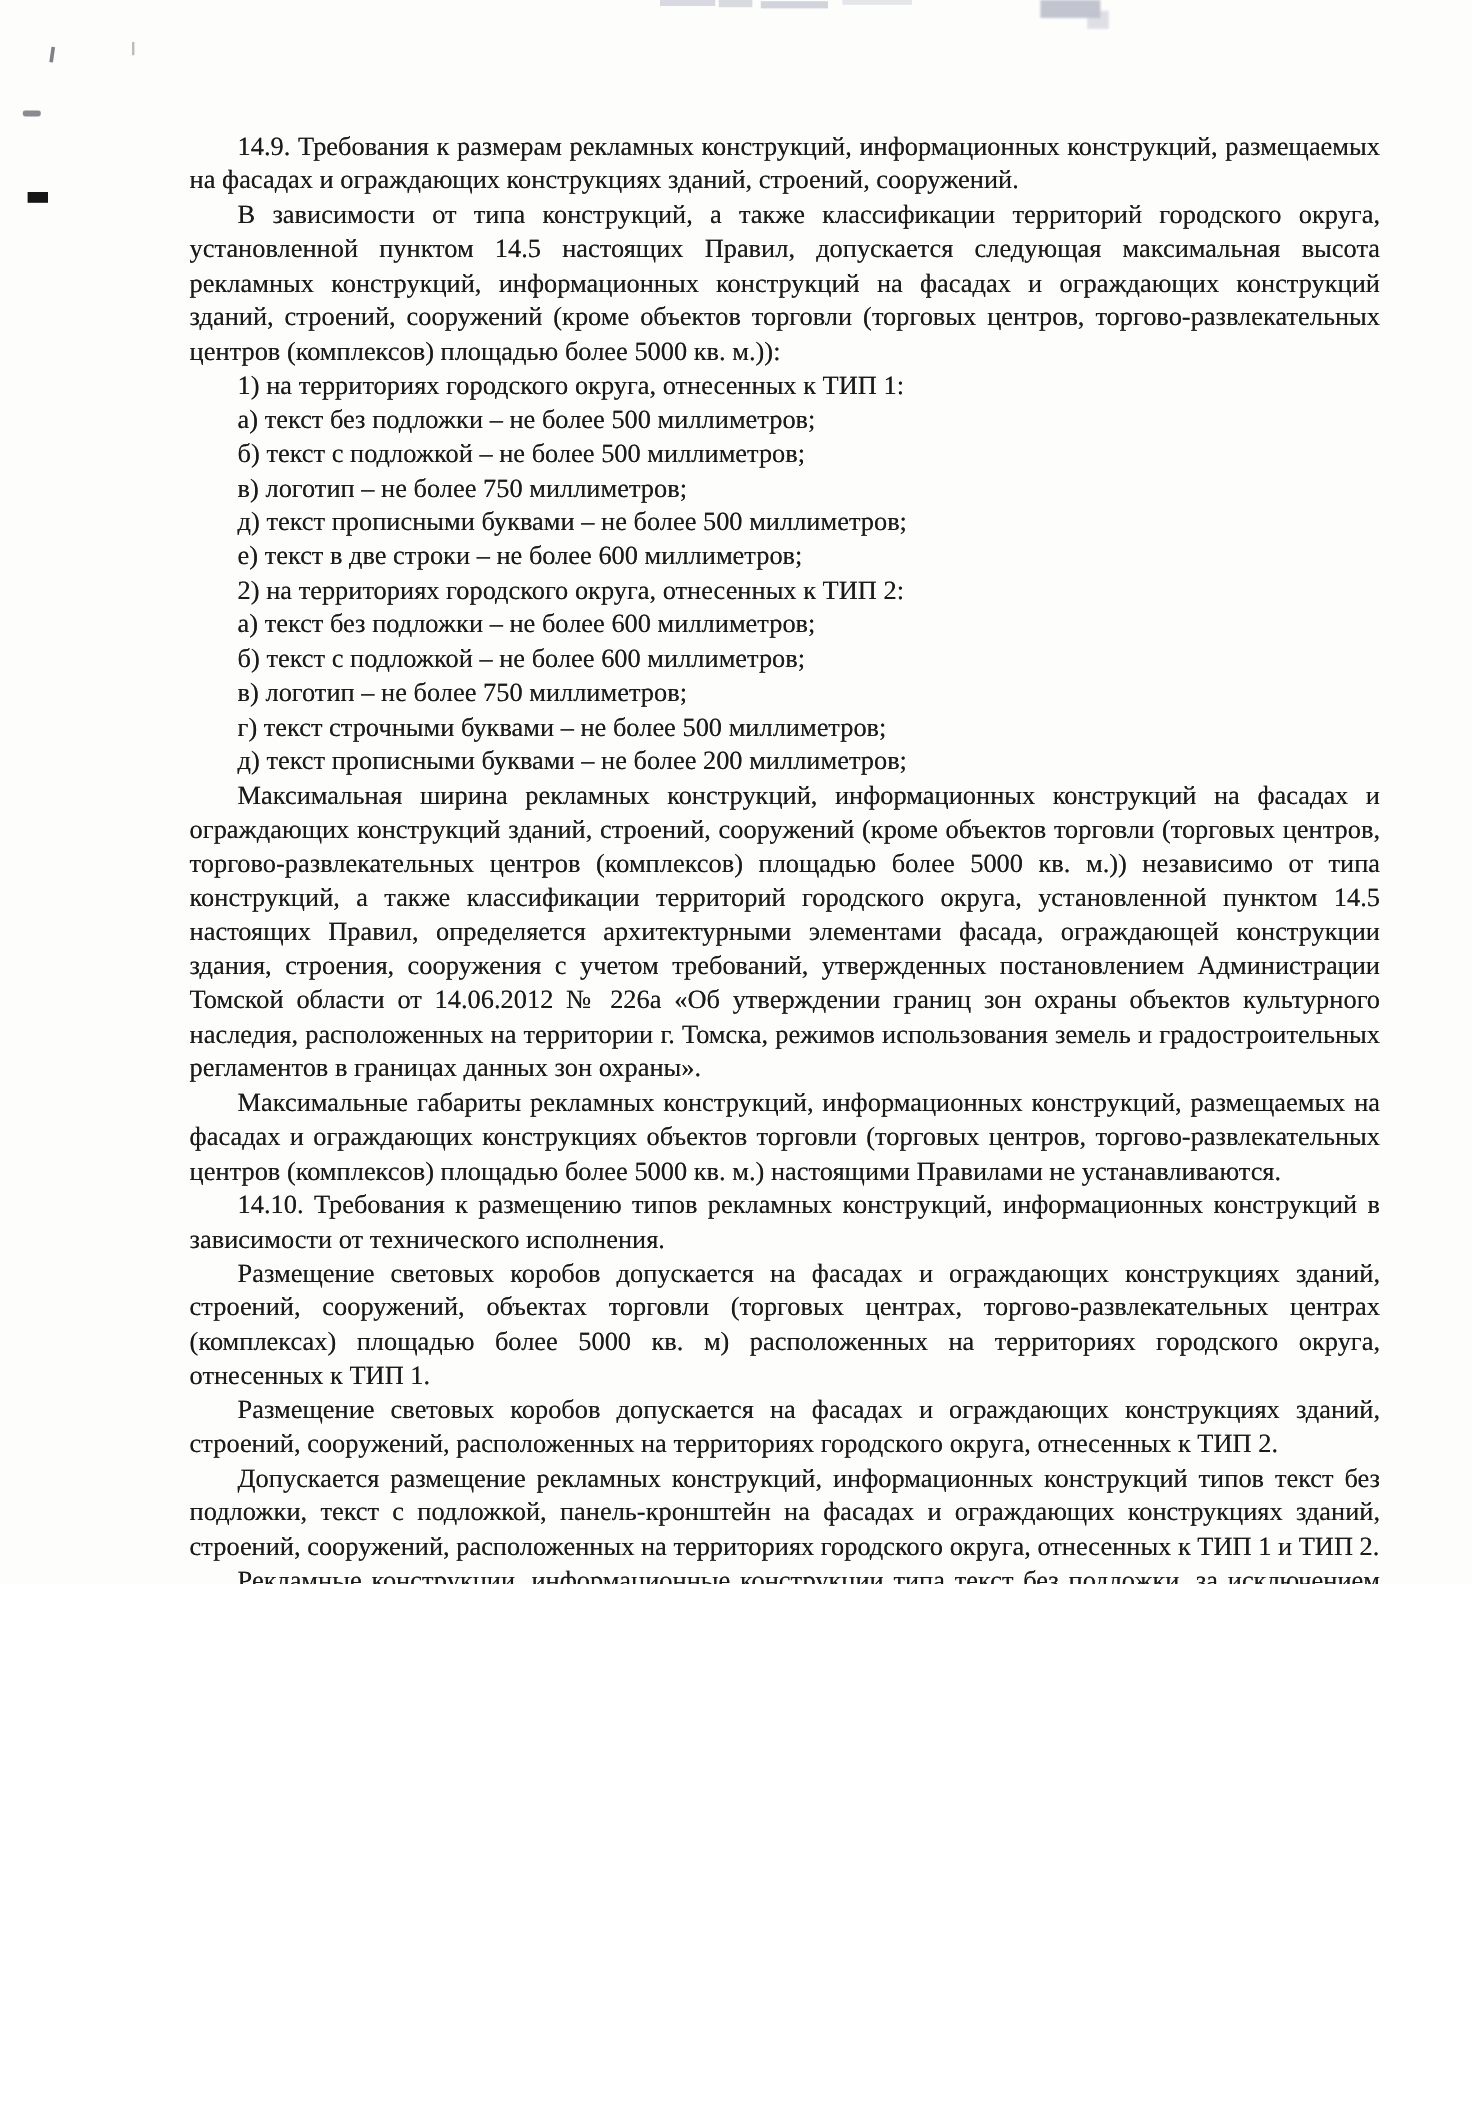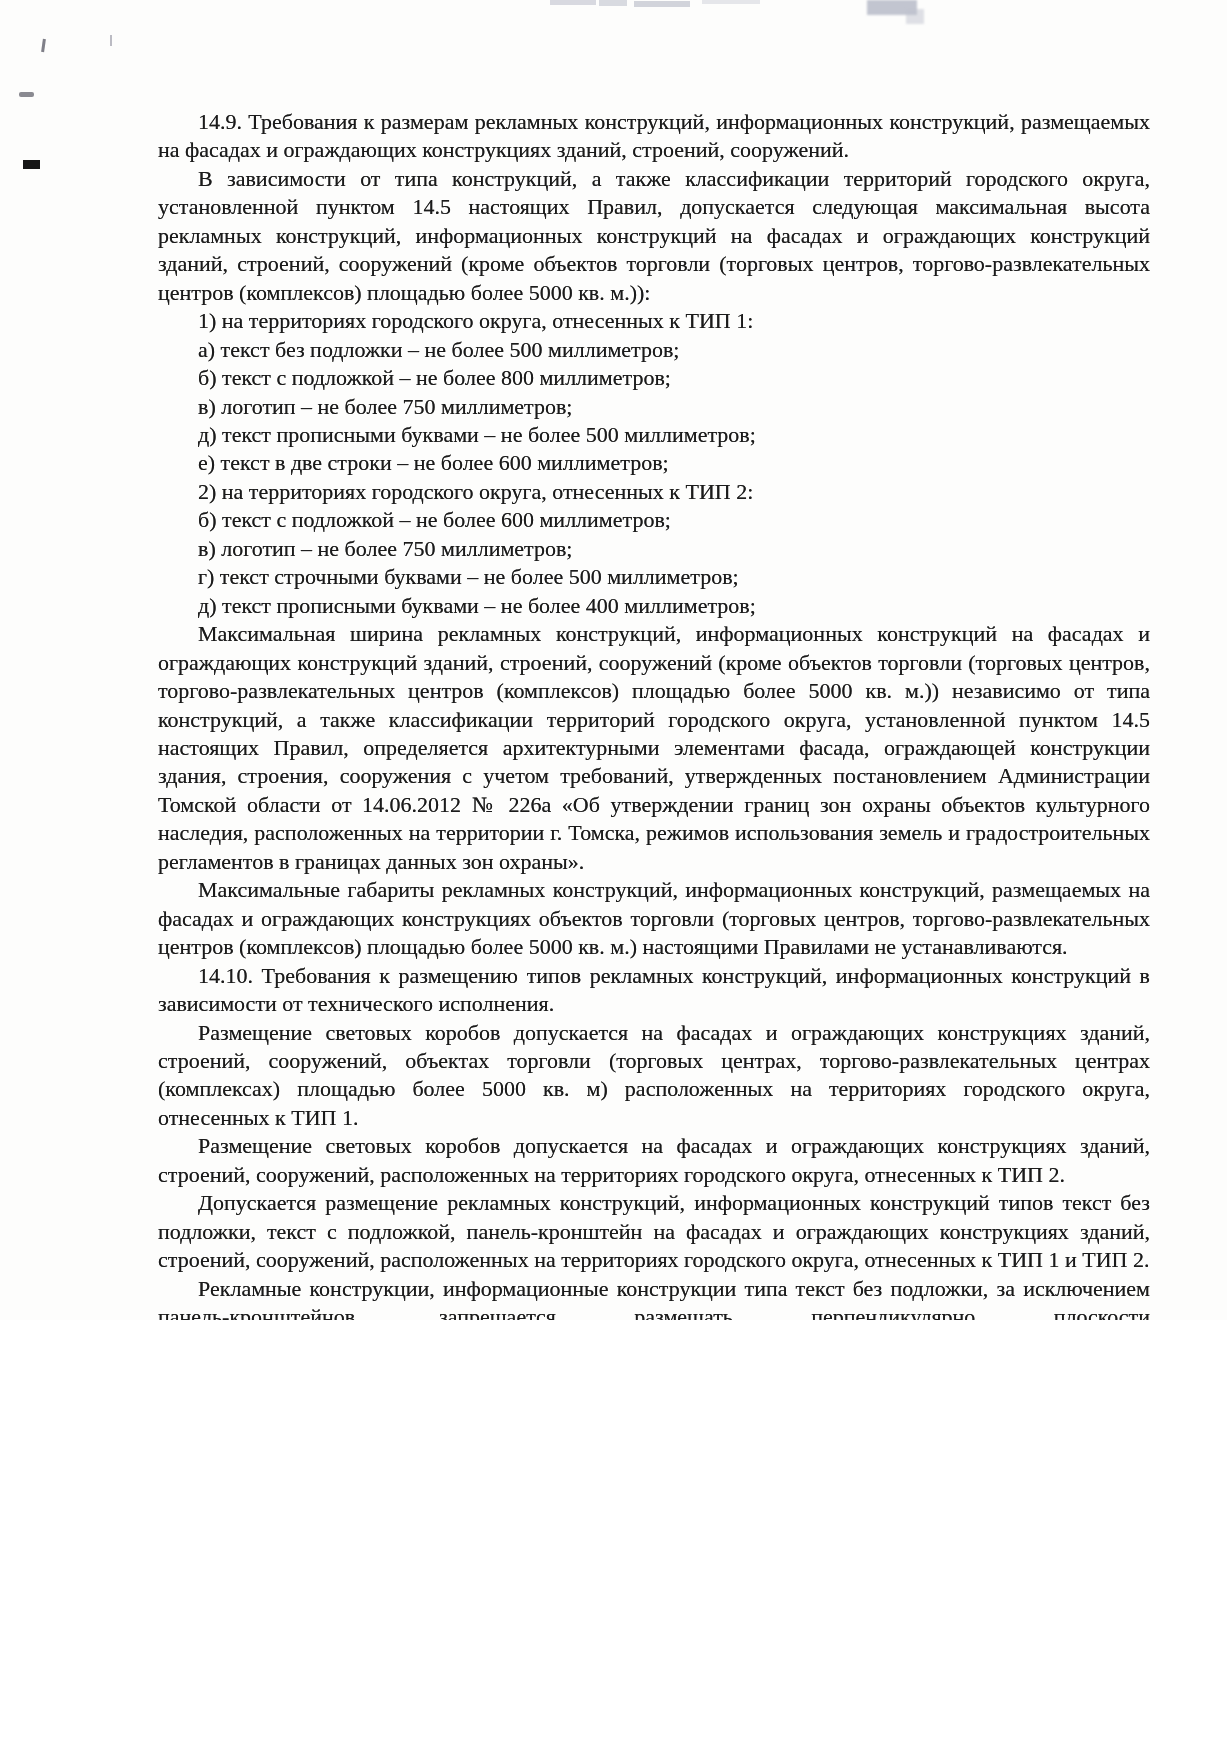--- a/index.html
+++ b/index.html
@@ -58,29 +58,30 @@
   <div class="artifact dash-1"></div>
   <div class="artifact dash-2"></div>
   <div class="artifact vline"></div>
   <div class="artifact bottom-band"></div>
 
   <div class="content">
     <p>14.9. Требования к размерам рекламных конструкций, информационных конструкций, размещаемых на фасадах и ограждающих конструкциях зданий, строений, сооружений.</p>
     <p>В зависимости от типа конструкций, а также классификации территорий городского округа, установленной пунктом 14.5 настоящих Правил, допускается следующая максимальная высота рекламных конструкций, информационных конструкций на фасадах и ограждающих конструкций зданий, строений, сооружений (кроме объектов торговли (торговых центров, торгово-развлекательных центров (комплексов) площадью более 5000 кв. м.)):</p>
     <p>1) на территориях городского округа, отнесенных к ТИП 1:</p>
     <p>а) текст без подложки – не более 500 миллиметров;</p>
-    <p>б) текст с подложкой – не более 800 миллиметров;</p>
+    <p>б) текст с подложкой – не более 500 миллиметров;</p>
     <p>в) логотип – не более 750 миллиметров;</p>
     <p>д) текст прописными буквами – не более 500 миллиметров;</p>
     <p>е) текст в две строки – не более 600 миллиметров;</p>
     <p>2) на территориях городского округа, отнесенных к ТИП 2:</p>
+    <p>а) текст без подложки – не более 600 миллиметров;</p>
     <p>б) текст с подложкой – не более 600 миллиметров;</p>
     <p>в) логотип – не более 750 миллиметров;</p>
     <p>г) текст строчными буквами – не более 500 миллиметров;</p>
-    <p>д) текст прописными буквами – не более 400 миллиметров;</p>
+    <p>д) текст прописными буквами – не более 200 миллиметров;</p>
     <p>Максимальная ширина рекламных конструкций, информационных конструкций на фасадах и ограждающих конструкций зданий, строений, сооружений (кроме объектов торговли (торговых центров, торгово-развлекательных центров (комплексов) площадью более 5000 кв. м.)) независимо от типа конструкций, а также классификации территорий городского округа, установленной пунктом 14.5 настоящих Правил, определяется архитектурными элементами фасада, ограждающей конструкции здания, строения, сооружения с учетом требований, утвержденных постановлением Администрации Томской области от 14.06.2012 № 226а «Об утверждении границ зон охраны объектов культурного наследия, расположенных на территории г. Томска, режимов использования земель и градостроительных регламентов в границах данных зон охраны».</p>
     <p>Максимальные габариты рекламных конструкций, информационных конструкций, размещаемых на фасадах и ограждающих конструкциях объектов торговли (торговых центров, торгово-развлекательных центров (комплексов) площадью более 5000 кв. м.) настоящими Правилами не устанавливаются.</p>
     <p>14.10. Требования к размещению типов рекламных конструкций, информационных конструкций в зависимости от технического исполнения.</p>
     <p>Размещение световых коробов допускается на фасадах и ограждающих конструкциях зданий, строений, сооружений, объектах торговли (торговых центрах, торгово-развлекательных центрах (комплексах) площадью более 5000 кв. м) расположенных на территориях городского округа, отнесенных к ТИП 1.</p>
     <p>Размещение световых коробов допускается на фасадах и ограждающих конструкциях зданий, строений, сооружений, расположенных на территориях городского округа, отнесенных к ТИП 2.</p>
     <p>Допускается размещение рекламных конструкций, информационных конструкций типов текст без подложки, текст с подложкой, панель-кронштейн на фасадах и ограждающих конструкциях зданий, строений, сооружений, расположенных на территориях городского округа, отнесенных к ТИП 1 и ТИП 2.</p>
     <p class="jlast">Рекламные конструкции, информационные конструкции типа текст без подложки, за исключением панель-кронштейнов, запрещается размещать перпендикулярно плоскости</p>
   </div>
 
 </div>

